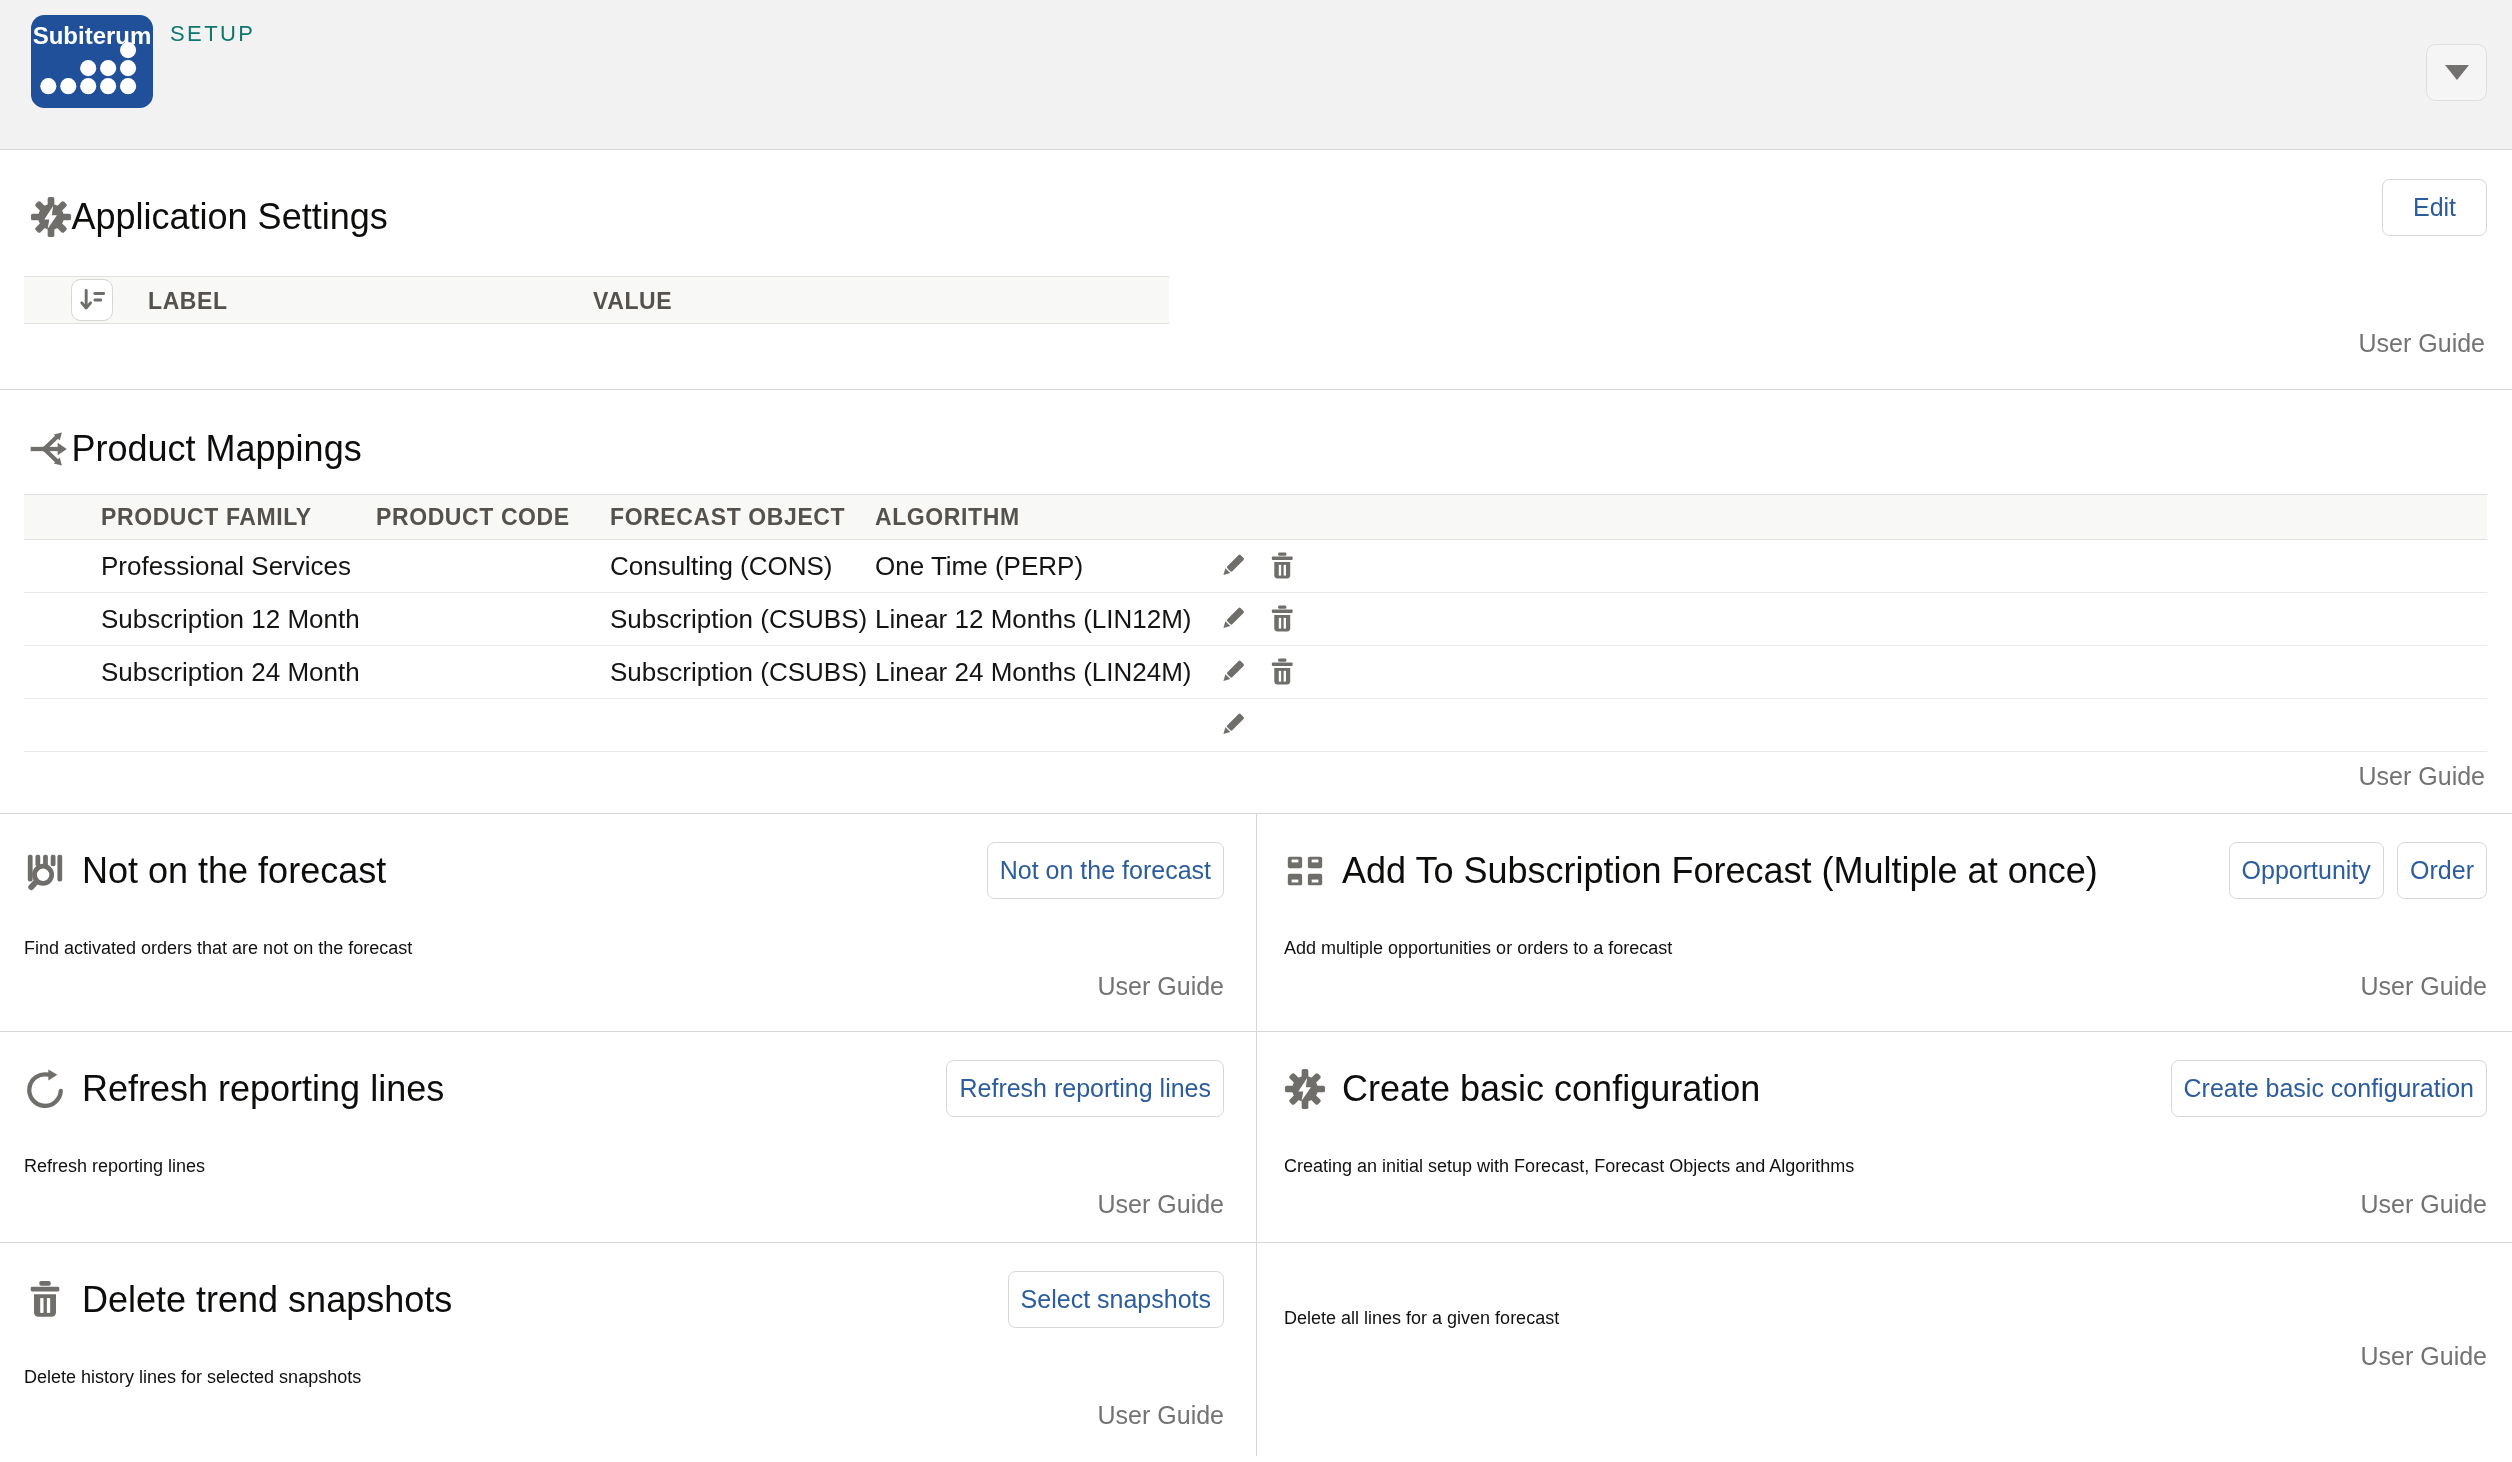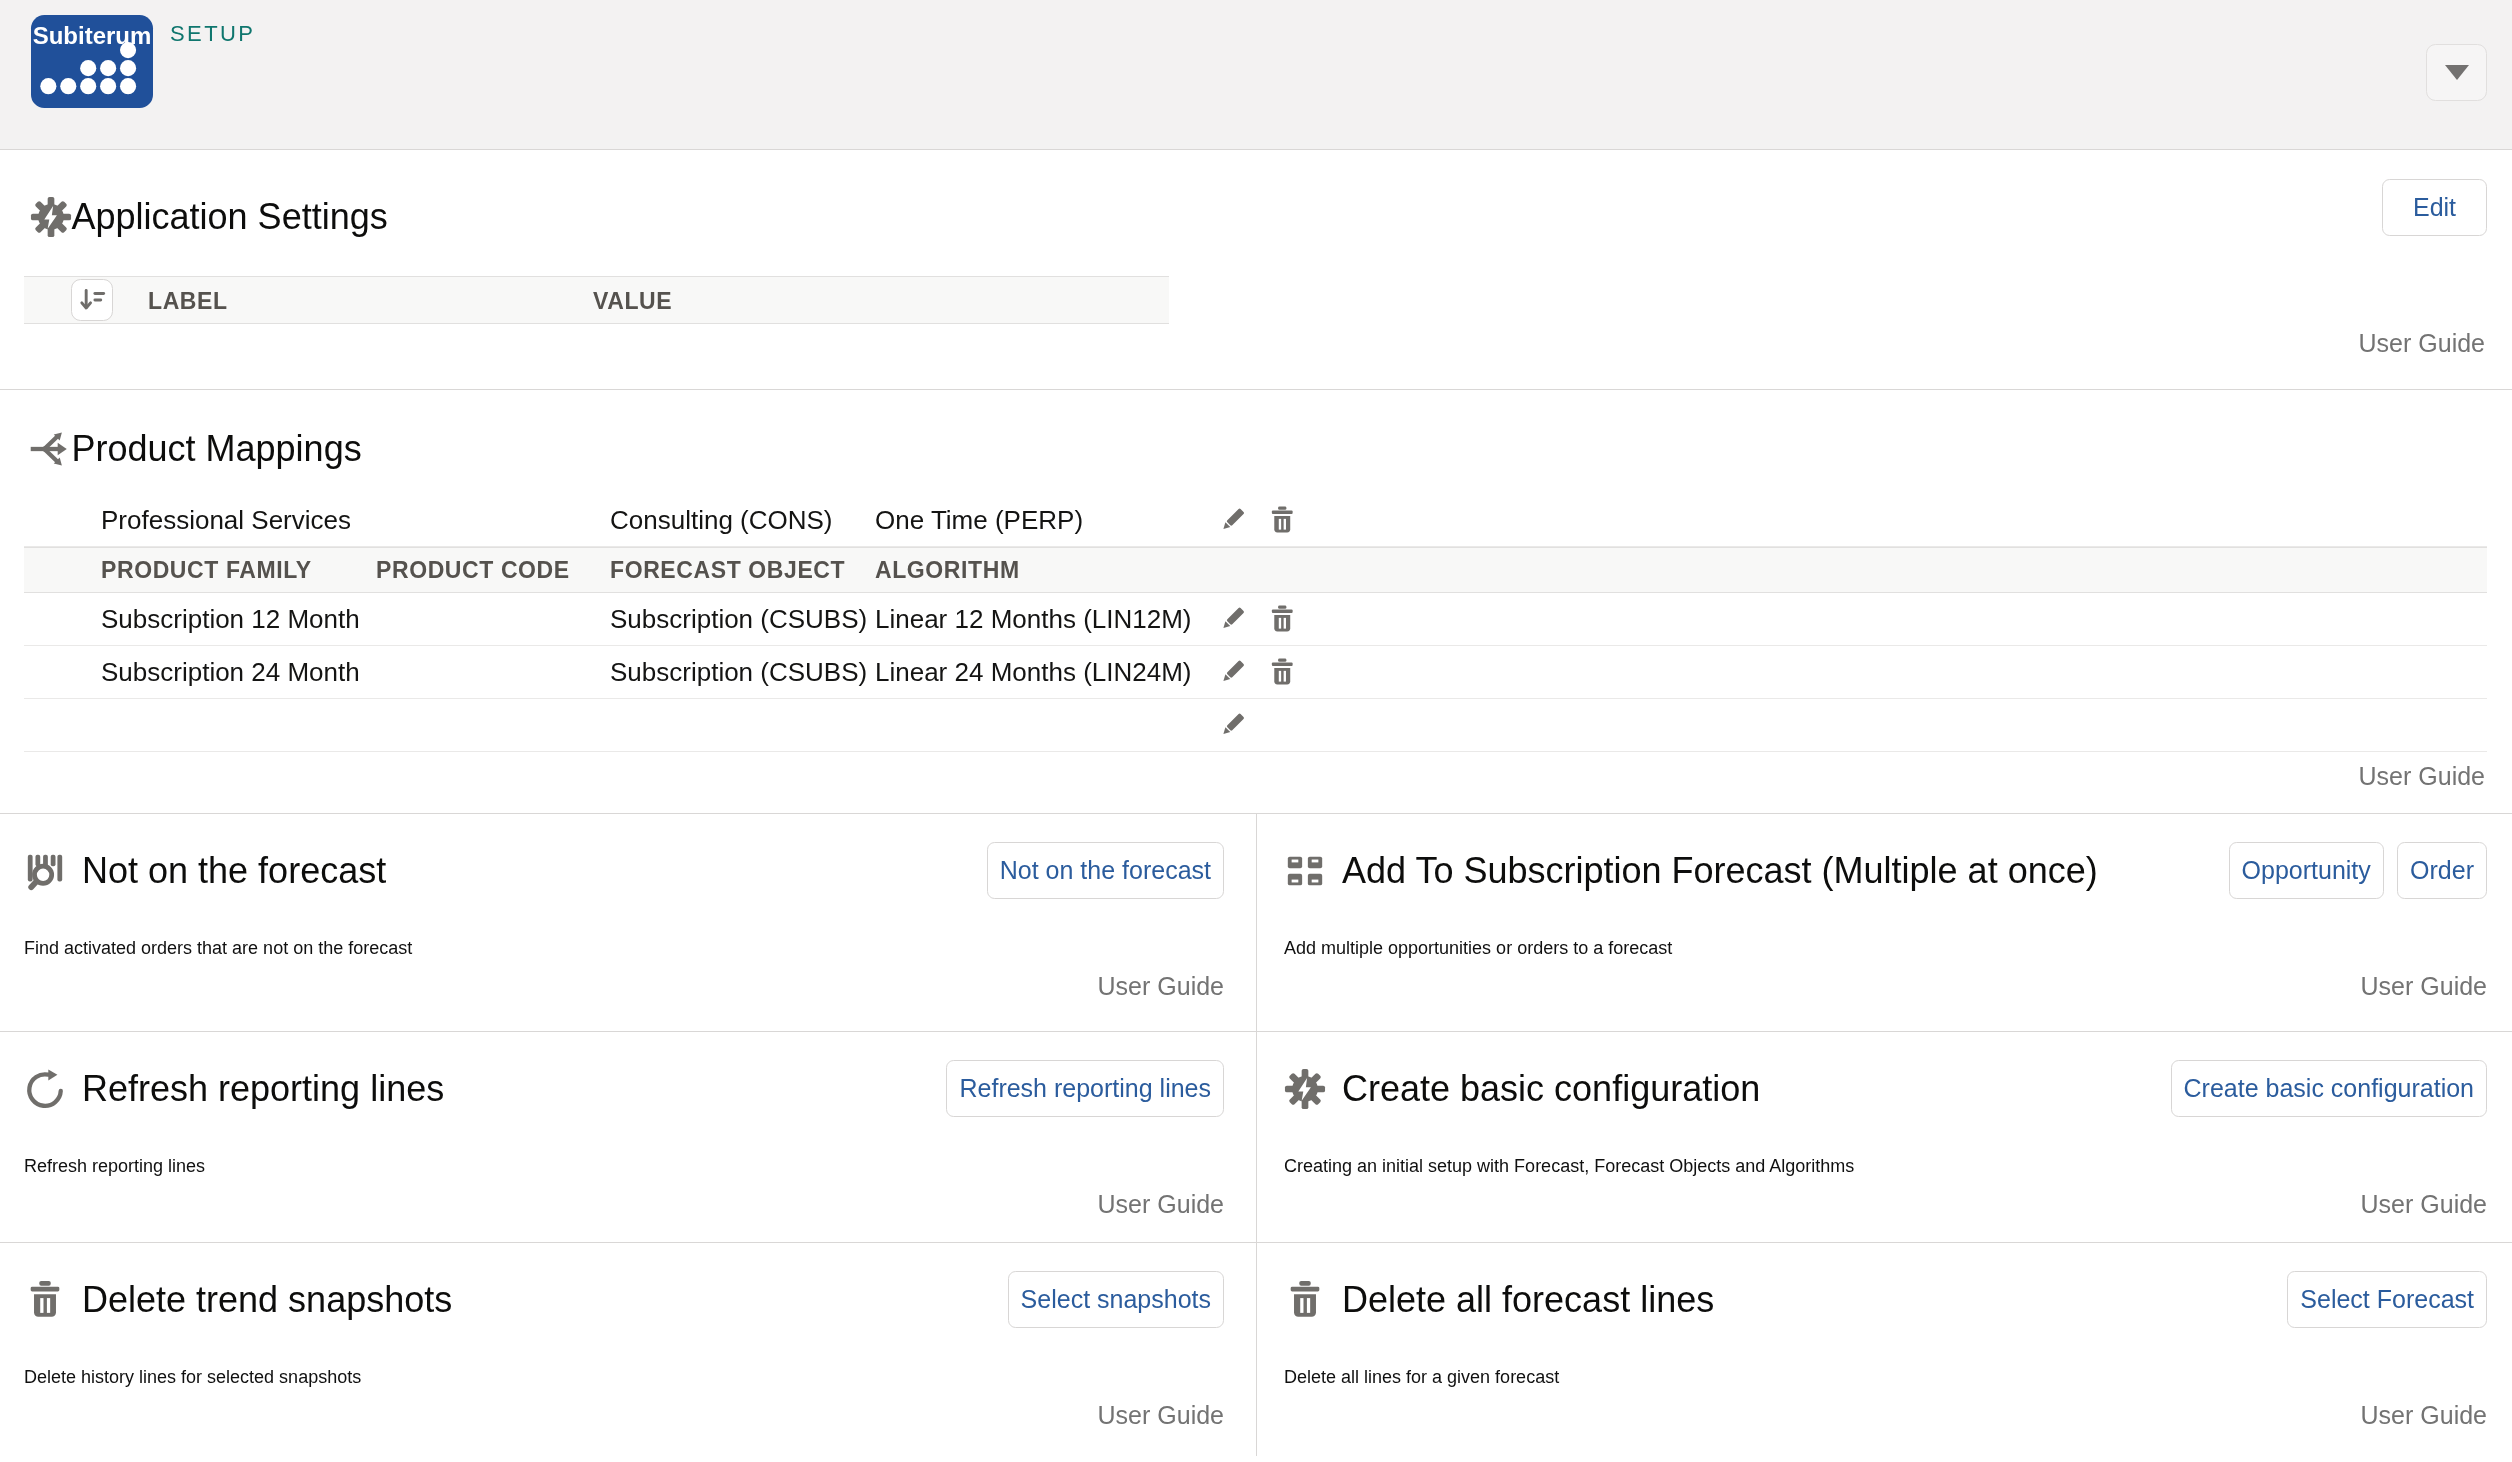--- a/index.html
+++ b/index.html
@@ -208,47 +208,47 @@
 
 <div class="section" id="product-mappings">
   <div class="sec-head">
     <svg class="icon44" viewBox="0 0 44 44" width="42" height="42">
         <use href="#sym-split-arrows"></use>
       </svg>
     <span class="sec-title">Product Mappings</span>
   </div>
 
   <div class="pm-table">
-    <div class="pm-row pm-body-row">
-      <span></span>
-      <span>Professional Services</span>
-      <span></span>
-      <span>Consulting (CONS)</span>
-      <span>One Time (PERP)</span>
-      <span class="pm-actions">
-        <button class="icon-btn">
-            <svg viewBox="0 0 32 32" width="30.5" height="30.5">
-              <use href="#sym-pencil"></use>
-            </svg>
-          </button>
-        <button class="icon-btn">
-            <svg viewBox="0 0 32 32" width="30.5" height="30.5">
-              <use href="#sym-trash"></use>
-            </svg>
-          </button>
-      </span>
-    </div>
-
     <div class="pm-row pm-head-row">
       <span></span>
       <span class="th">PRODUCT FAMILY</span>
       <span class="th">PRODUCT CODE</span>
       <span class="th">FORECAST OBJECT</span>
       <span class="th">ALGORITHM</span>
       <span></span>
+    </div>
+
+    <div class="pm-row pm-body-row">
+      <span></span>
+      <span>Professional Services</span>
+      <span></span>
+      <span>Consulting (CONS)</span>
+      <span>One Time (PERP)</span>
+      <span class="pm-actions">
+        <button class="icon-btn">
+            <svg viewBox="0 0 32 32" width="30.5" height="30.5">
+              <use href="#sym-pencil"></use>
+            </svg>
+          </button>
+        <button class="icon-btn">
+            <svg viewBox="0 0 32 32" width="30.5" height="30.5">
+              <use href="#sym-trash"></use>
+            </svg>
+          </button>
+      </span>
     </div>
 
     <div class="pm-row pm-body-row">
       <span></span>
       <span>Subscription 12 Month</span>
       <span></span>
       <span>Subscription (CSUBS)</span>
       <span>Linear 12 Months (LIN12M)</span>
       <span class="pm-actions">
         <button class="icon-btn">
@@ -375,28 +375,18 @@
       <span class="head-spacer"></span>
       <span class="card-btns">
         <button class="btn">Select snapshots</button>
       </span>
     </div>
     <div class="card-desc">Delete history lines for selected snapshots</div>
     <a class="user-guide card-ug">User Guide</a>
   </div>
 
   <div class="cell right rowline">
-    <div class="card-head">
-      <svg class="icon44" viewBox="0 0 44 44" width="42" height="42">
-          <use href="#sym-trash"></use>
-        </svg>
-      <span class="sec-title">Delete all forecast lines</span>
-      <span class="head-spacer"></span>
-      <span class="card-btns">
-        <button class="btn">Select Forecast</button>
-      </span>
-    </div>
     <div class="card-desc">Delete all lines for a given forecast</div>
     <a class="user-guide card-ug">User Guide</a>
   </div>
 
 </div>
 
 
 </body></html>

